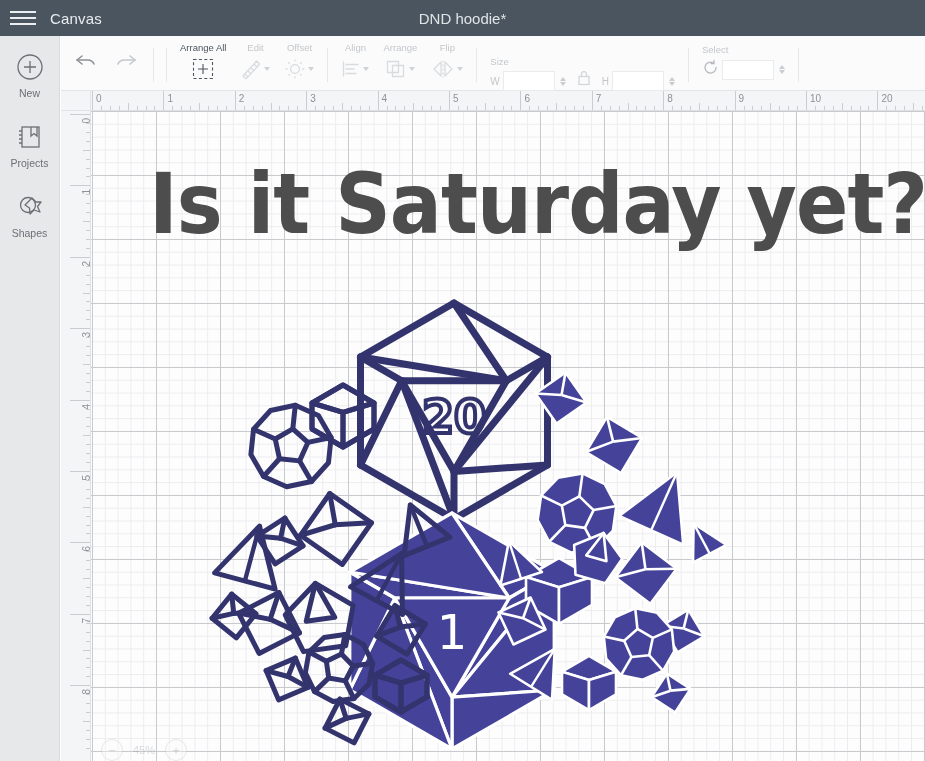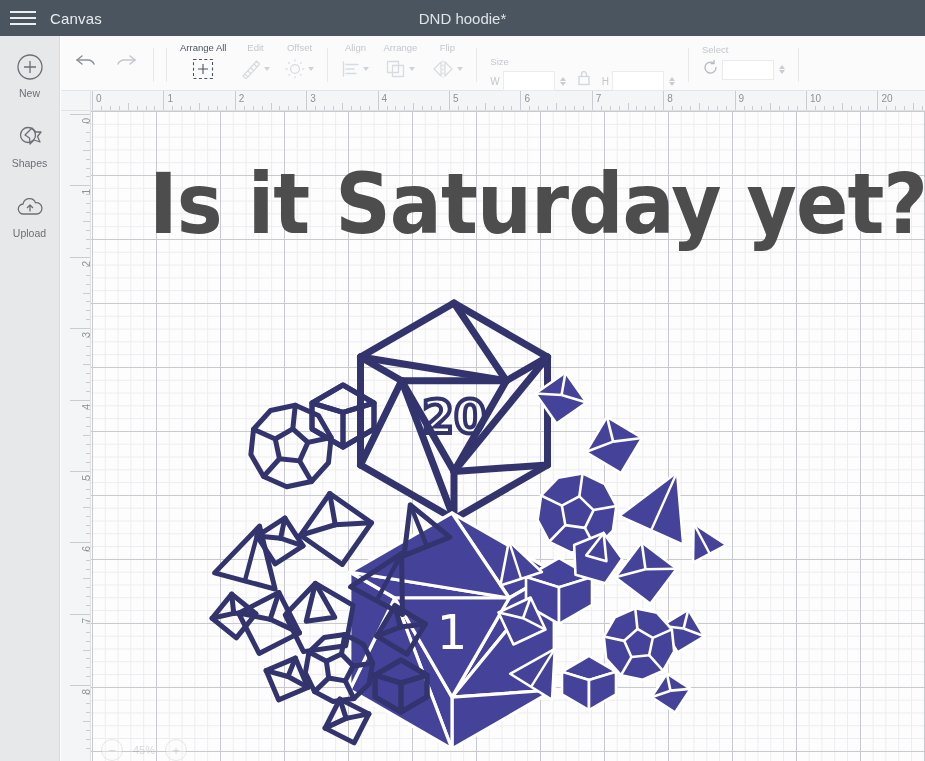--- a/index.html
+++ b/index.html
@@ -156,42 +156,43 @@
       <span class="rail-ico">
         <svg width="28" height="28" viewBox="0 0 28 28" fill="none" stroke="#6b7075" stroke-width="1.3">
           <circle cx="14" cy="14" r="12"></circle>
             <path d="M14 8v12M8 14h12"></path>
         </svg>
       </span>
       <span class="rail-label">New</span>
     </div>
 
 
+    <div class="rail-item">
+      <span class="rail-ico">
+        <svg width="28" height="28" viewBox="0 0 28 28" fill="none" stroke="#6b7075" stroke-width="1.3">
+          <rect x="6" y="4" width="17" height="20"></rect>
+          <path d="M6 8H3M6 12H3M6 16H3M6 20H3"></path>
+          <path d="M15 4v9l3-2.5 3 2.5V4"></path>
+        </svg>
+      </span>
+      <span class="rail-label">Projects</span>
+    </div>
 
 
 
     <div class="rail-item">
       <span class="rail-ico">
         <svg width="28" height="26" viewBox="0 0 28 26" fill="none" stroke="#6b7075" stroke-width="1.3" stroke-linejoin="round">
           <circle cx="12" cy="11" r="7.5"></circle>
           <path d="M16 4 L20 8 L25 8 L21.5 12.5 L24 18 L18 16 L14 20 L13.5 14 L9 11 Z"></path>
         </svg>
       </span>
       <span class="rail-label">Shapes</span>
     </div>
 
-    <div class="rail-item">
-      <span class="rail-ico">
-        <svg width="30" height="24" viewBox="0 0 30 24" fill="none" stroke="#6b7075" stroke-width="1.3" stroke-linejoin="round">
-          <path d="M8.5 19a5 5 0 0 1-.4-10 6.5 6.5 0 0 1 12.4-1.3A4.6 4.6 0 0 1 22 19 Z"></path>
-          <path d="M15 16.5v-6M12 13l3-3 3 3"></path>
-        </svg>
-      </span>
-      <span class="rail-label">Upload</span>
-    </div>
   </div>
 
   <div class="toolbar">
 
     <div class="undo-wrap">
       <span>
         <svg width="24" height="18" viewBox="0 0 24 18" fill="none" stroke="#8d9297" stroke-width="1.6" stroke-linecap="round" stroke-linejoin="round">
           <path d="M7 4 L2 8 L7 12"></path>
             <path d="M2 8h11a7 7 0 0 1 6 4"></path>
         </svg>

